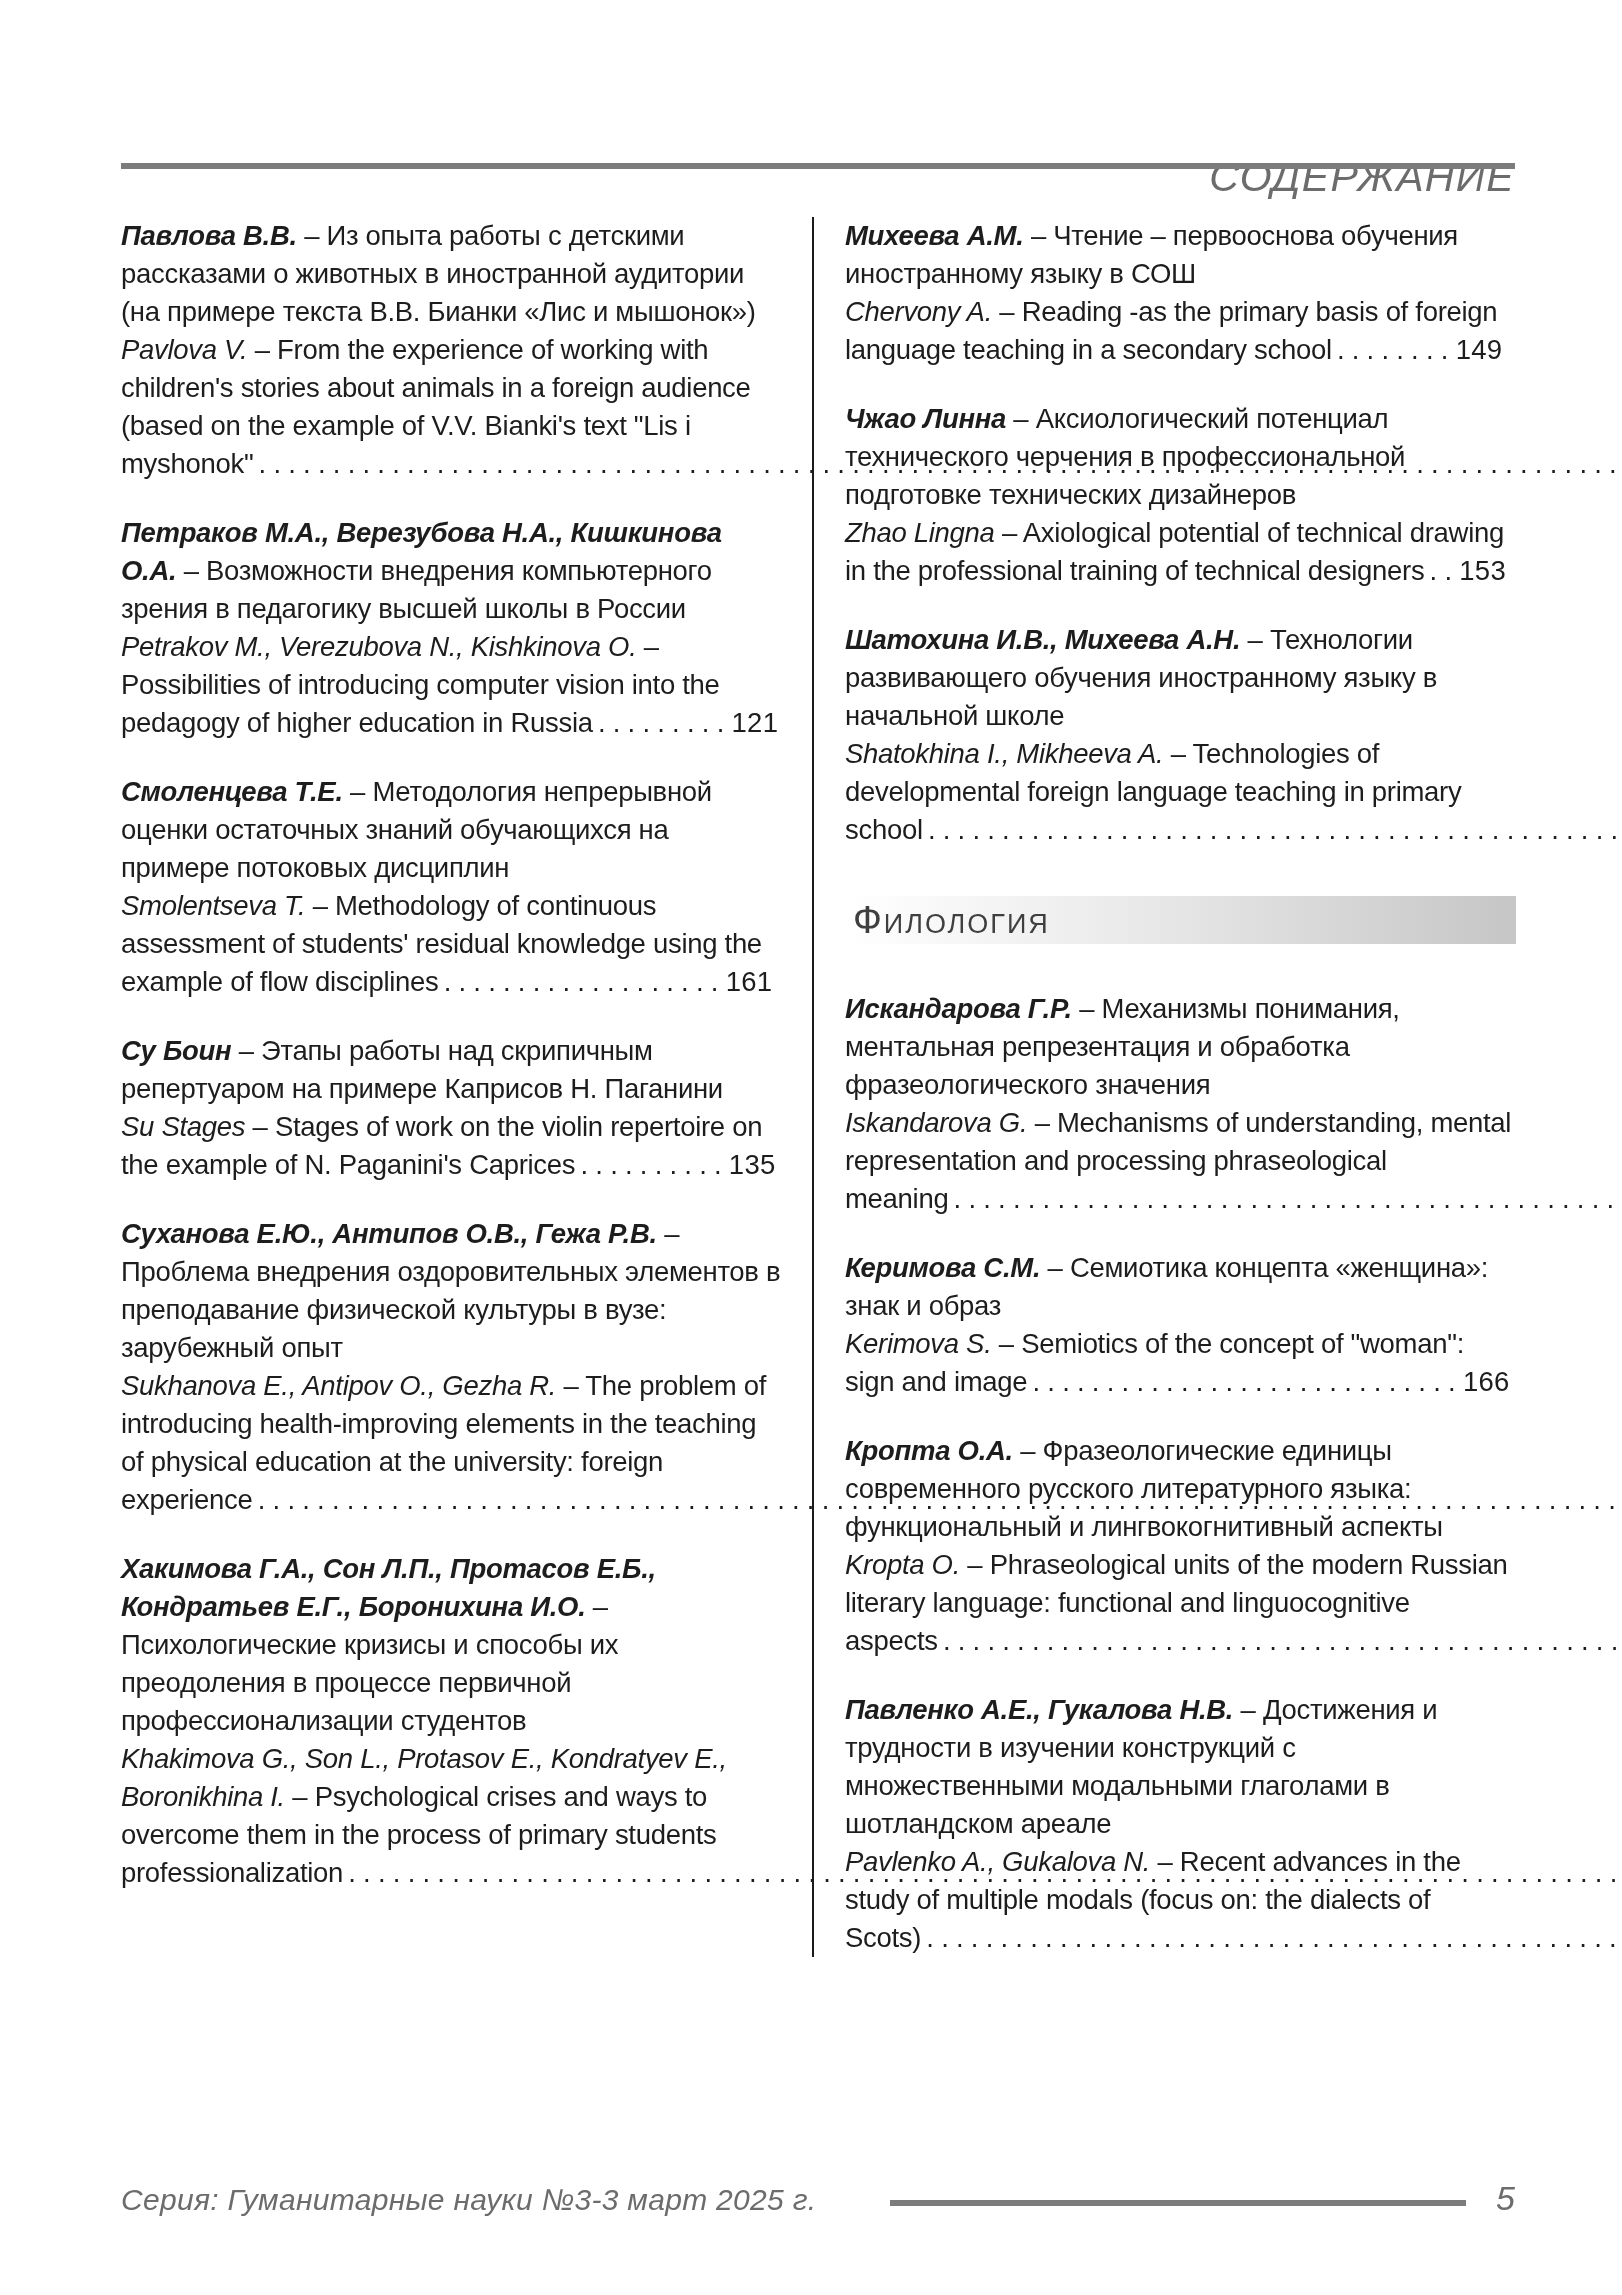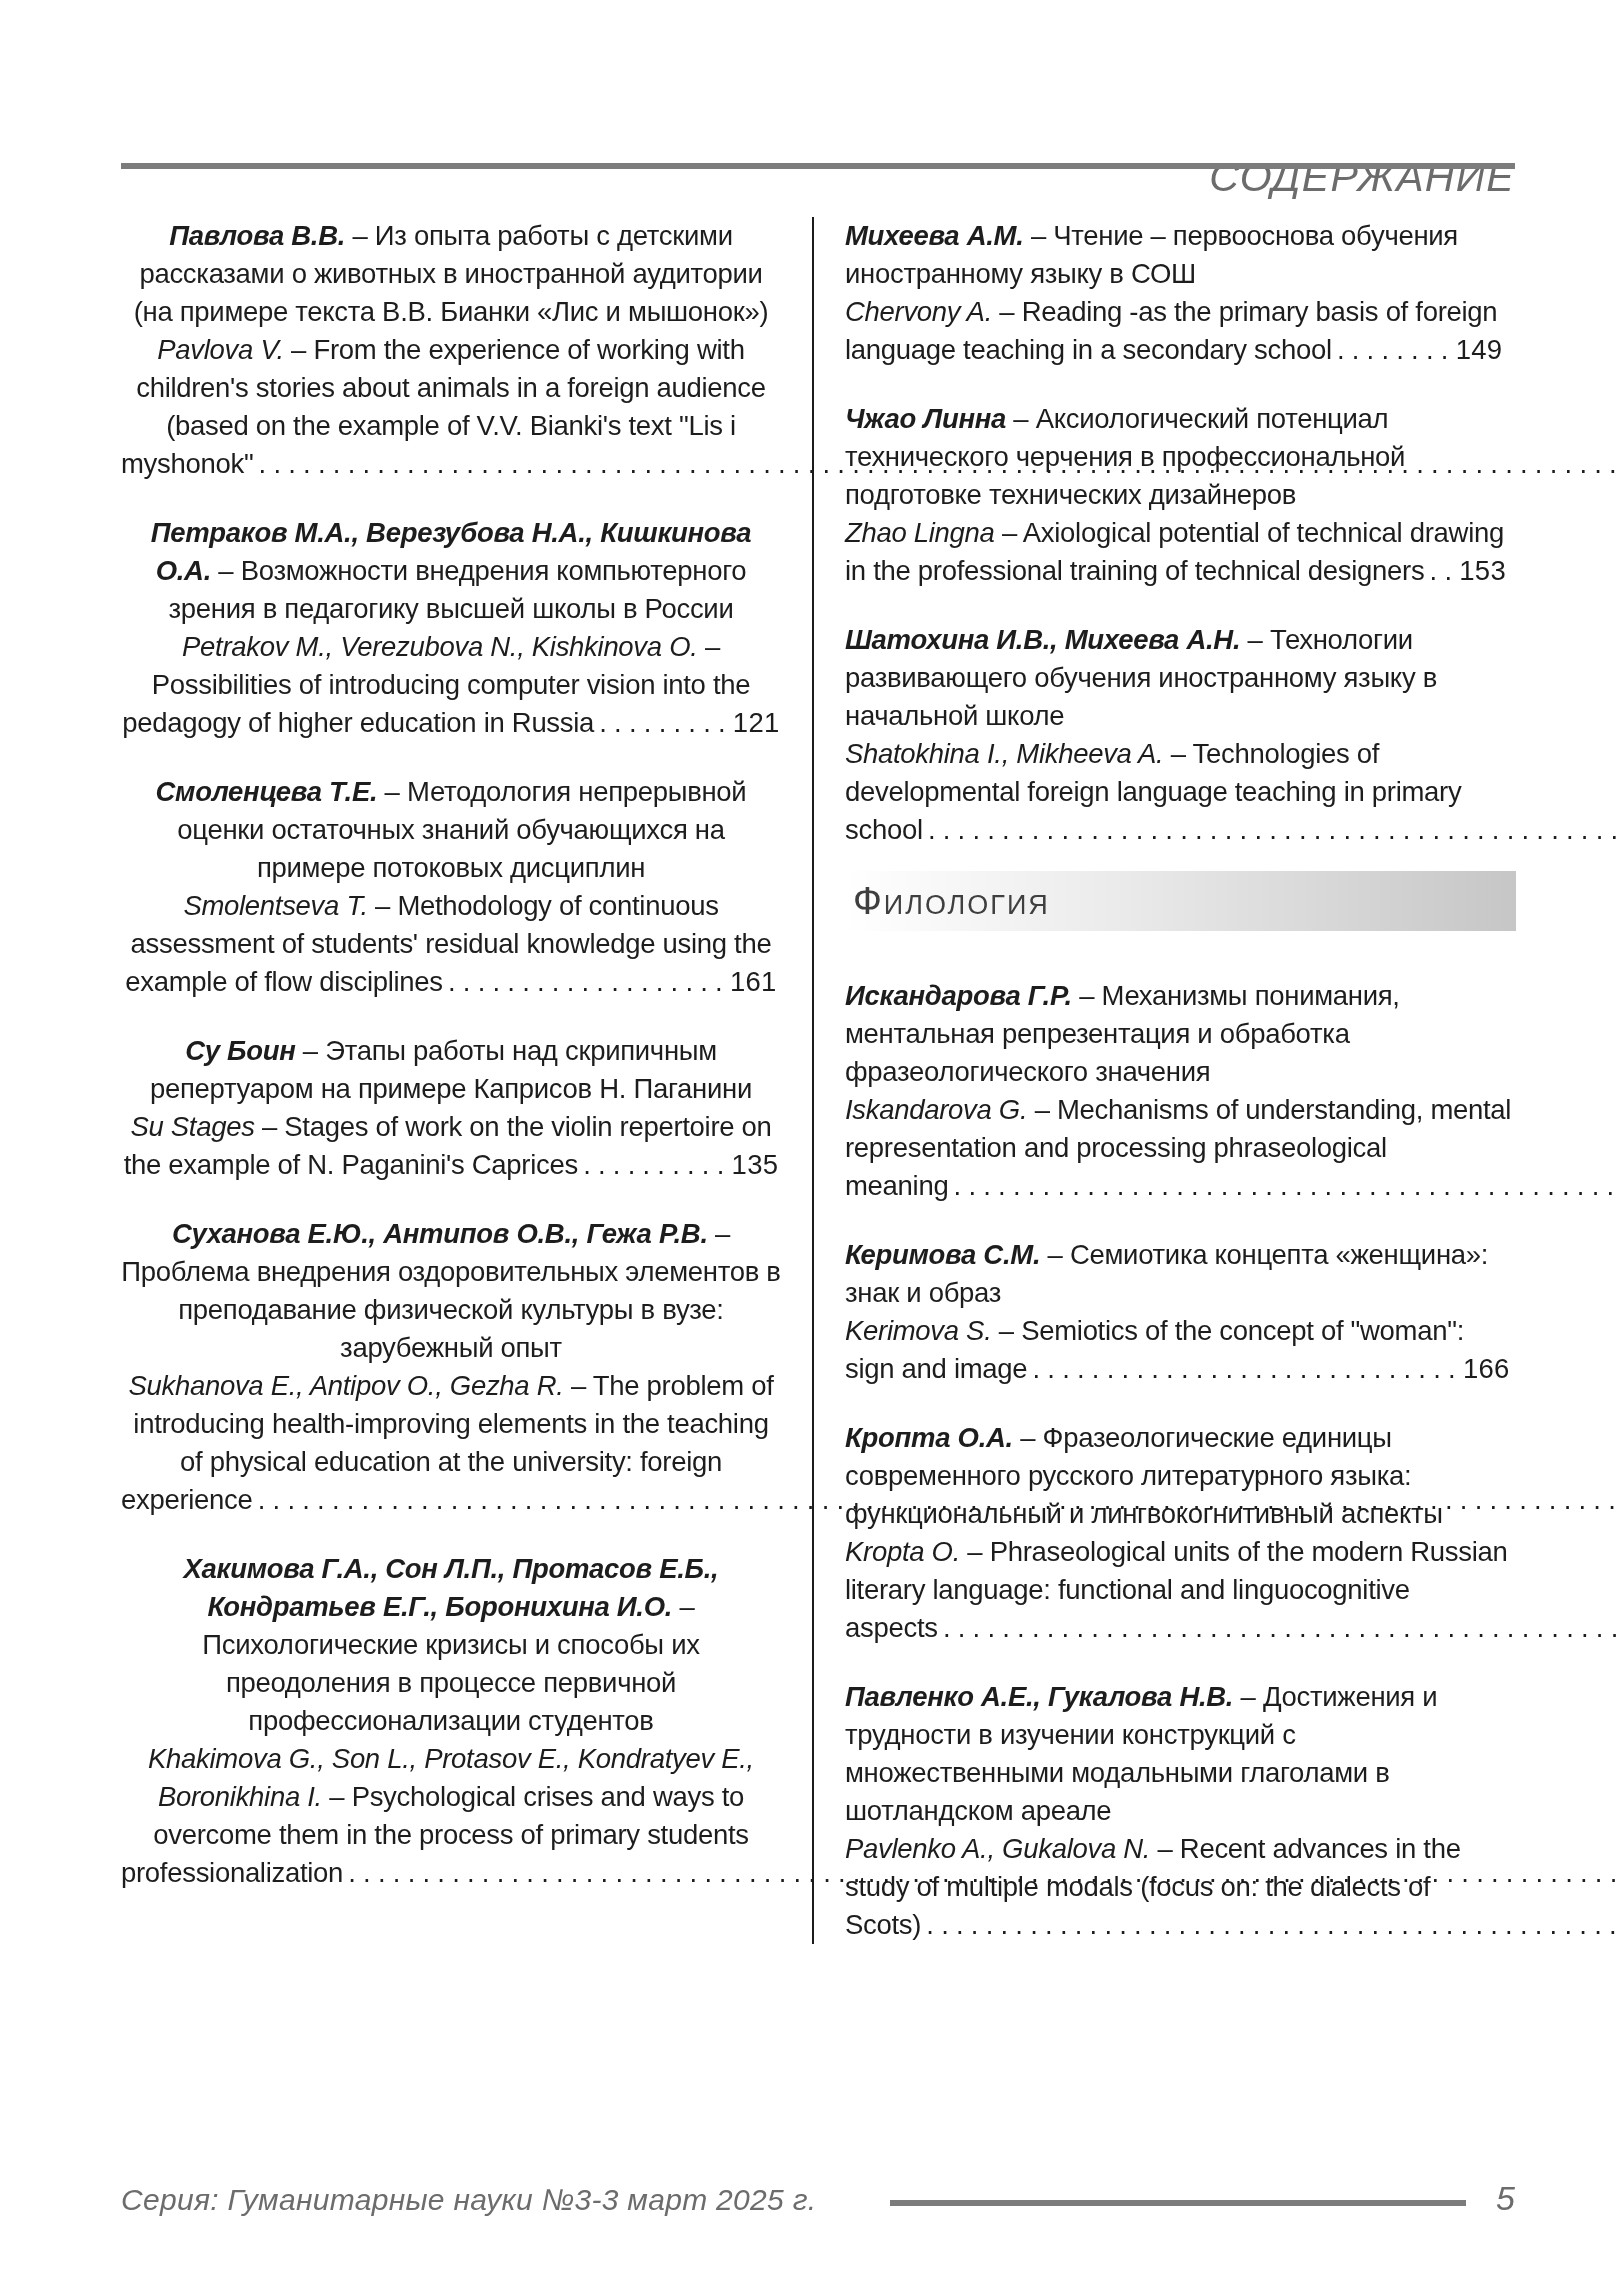--- a/index.html
+++ b/index.html
@@ -24,35 +24,35 @@
   .header-rule{
     position:absolute;top:163px;left:121px;width:1394px;height:5.9px;
     background:var(--rule);
   }
 
   
   .columns{
     position:absolute;top:217px;left:121px;width:1394px;
     display:flex;align-items:stretch;
   }
-  .col-left{width:660px;flex:0 0 auto;text-align:center;}
+  .col-left{width:660px;flex:0 0 auto;}
   .col-divider{flex:0 0 auto;width:2px;background:var(--divider);margin-left:31px;}
   .col-right{flex:0 0 auto;width:671px;margin-left:31px;}
 
   .entry{margin-bottom:31px;font-size:27.5px;line-height:38px;letter-spacing:-0.3px;}
   .entry:last-child{margin-bottom:0;}
   .ru-line,.en-line{display:block;}
   .ru-au{font-weight:bold;font-style:italic;}
   .en-au{font-style:italic;}
   .dots{letter-spacing:7.2px;margin-left:5.2px;white-space:nowrap;}
   .pg{letter-spacing:0.3px;}
 
   
   .section-bar{
-    margin:22px 0 46px 0;height:60px;width:100%;
+    margin:47px 0 46px 0;height:48px;width:100%;
     background:linear-gradient(90deg,var(--bar-start) 0%,#ebebeb 40%,var(--bar-end) 100%);
     display:flex;align-items:center;
   }
   .section-label{
     font-variant:small-caps;font-size:38px;color:#3f3f3f;
     letter-spacing:2px;padding-left:7.9px;font-weight:normal;
   }
 
   
   .footer-text{

